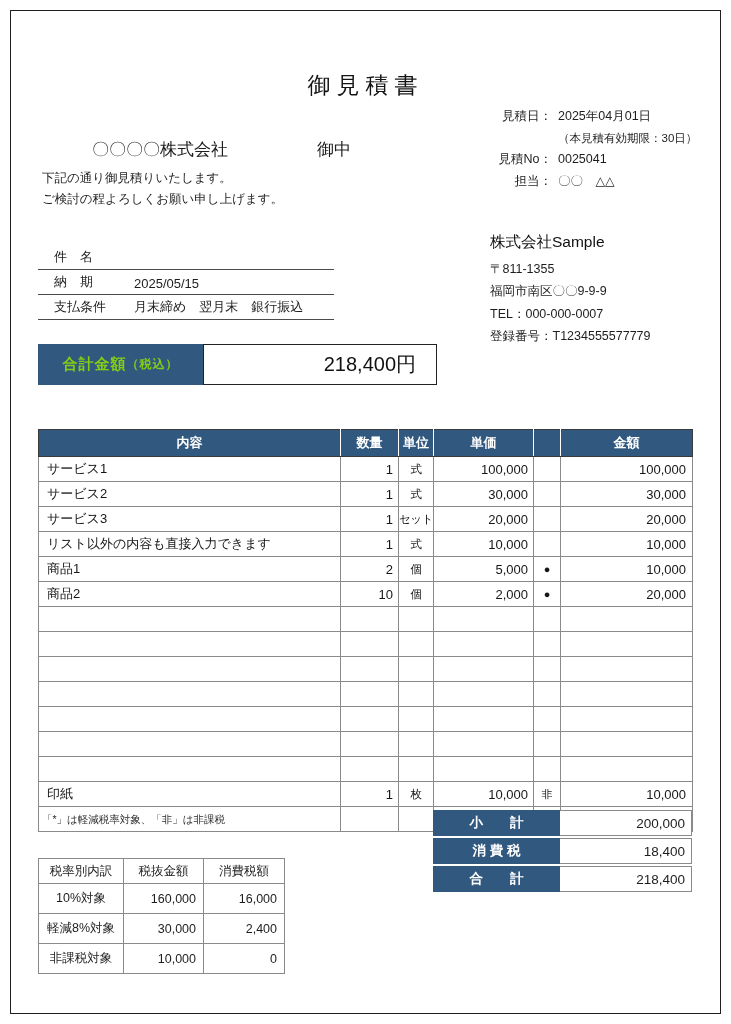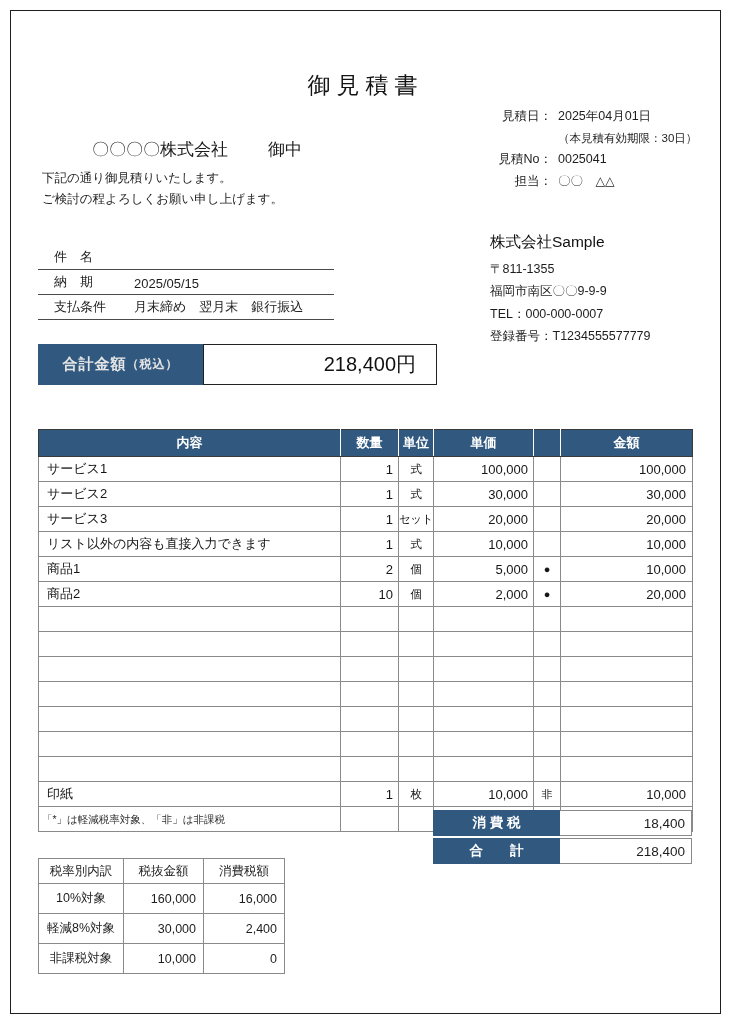--- a/index.html
+++ b/index.html
@@ -31,21 +31,21 @@
     letter-spacing: 6px;
     color: #141414;
   }
   
   .meta { position: absolute; left: 458px; top: 106px; width: 248px; font-size: 12.5px; }
   .meta-row { display: flex; line-height: 21.5px; }
   .meta-label { width: 94px; text-align: right; white-space: pre; }
   .meta-value { flex: 1; text-align: left; padding-left: 6px; white-space: pre; }
   .meta-validity { font-size: 11.5px; }
   
-  .client { position: absolute; left: 92px; top: 138px; display: flex; gap: 40px; font-size: 17px; }
+  .client { position: absolute; left: 92px; top: 138px; display: flex; gap: 89px; font-size: 17px; }
   
   .greeting { position: absolute; left: 42px; top: 168px; font-size: 12.5px; line-height: 21px; }
   
   .fields { position: absolute; left: 38px; top: 245px; width: 296px; }
   .field-row {
     display: flex; align-items: flex-end;
     height: 25px; padding-bottom: 3px;
     border-bottom: 1px solid #4a4a4a;
     font-size: 13px;
   }
@@ -53,21 +53,21 @@
   .field-value { flex: 1; margin-left: 16px; white-space: pre; }
   
   .issuer { position: absolute; left: 490px; top: 232px; }
   .issuer-name { font-size: 15.5px; margin-bottom: 5px; color: #111; }
   .issuer-line { font-size: 12.5px; line-height: 22.4px; }
   
   .total-box { position: absolute; left: 38px; top: 344px; width: 399px; height: 41px; display: flex; }
   .total-label {
     width: 165px; height: 100%;
     background: var(--accent);
-    color: #e5e5e5; font-weight: bold; font-size: 15px;
+    color: #84cc16; font-weight: bold; font-size: 15px;
     display: flex; align-items: center; justify-content: center;
     gap: 0; letter-spacing: 1px;
   }
   .total-label .sub { font-size: 12px; font-weight: bold; }
   .total-value {
     flex: 1; height: 100%;
     background: #ffffff;
     border: 1.3px solid #222;
     font-size: 20px;
     display: flex; align-items: center; justify-content: flex-end;
@@ -328,20 +328,24 @@
           <td class="col-mark"></td>
           <td class="col-amount"></td>
         </tr>
       </tbody>
   </table>
 
   <div class="note">「*」は軽減税率対象、「非」は非課税</div>
 
   <div class="summary">
     <div class="summary-row">
+      <div class="summary-label">小　　計</div>
+      <div class="summary-value">200,000</div>
+    </div>
+    <div class="summary-row">
       <div class="summary-label">消 費 税</div>
       <div class="summary-value">18,400</div>
     </div>
     <div class="summary-row">
       <div class="summary-label">合　　計</div>
       <div class="summary-value">218,400</div>
     </div>
   </div>
 
   <table class="taxtbl">

